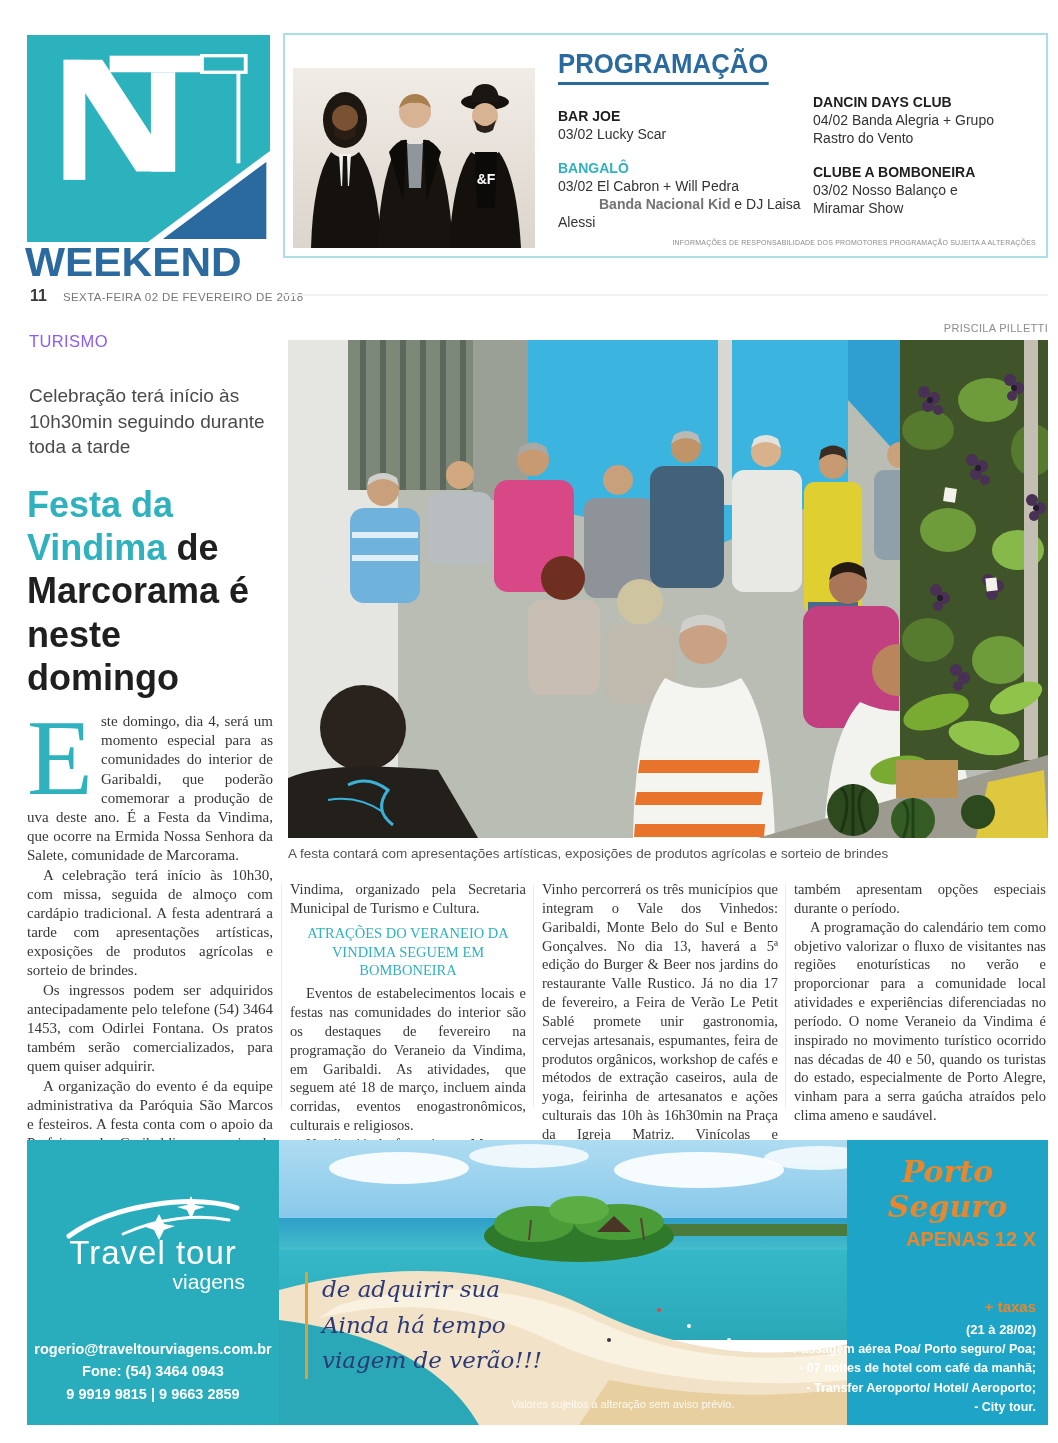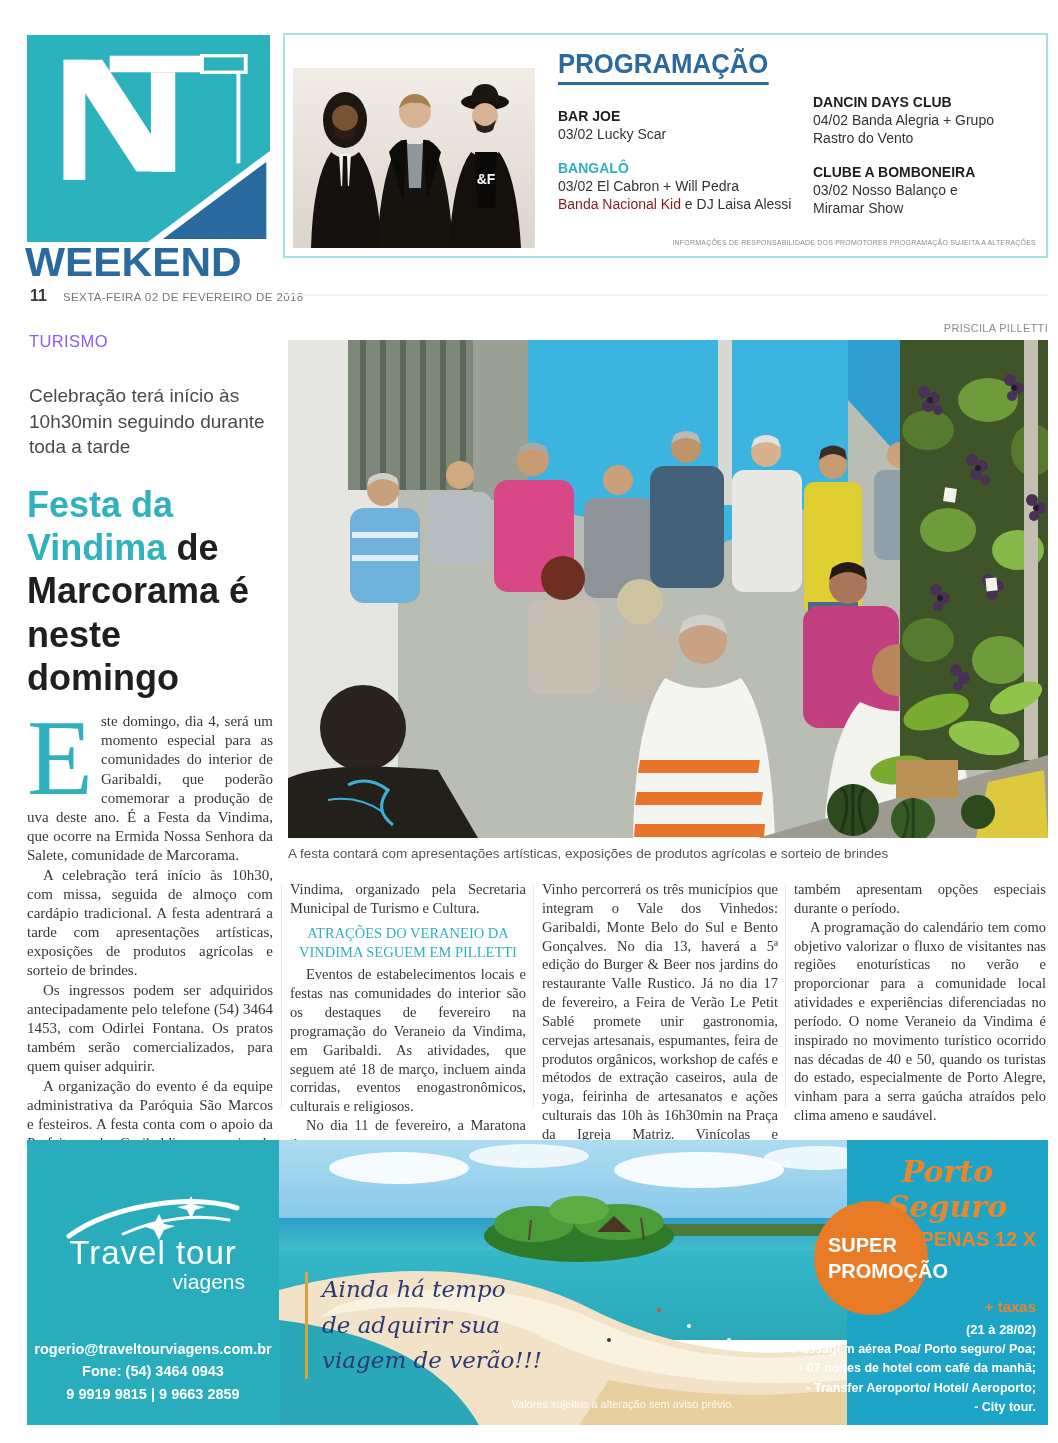--- a/index.html
+++ b/index.html
@@ -19,21 +19,21 @@
   .prog-box { position:absolute; left:283px; top:33px; width:765px; height:225px; border:2px solid #aadfe6; background:#fff; }
   .band-photo { position:absolute; left:8px; top:33px; width:242px; height:180px; }
   .prog-title { position:absolute; left:273px; top:13px; font-size:28px; font-weight:bold; color:#2a6a9e;
                 transform:scaleX(0.92); transform-origin:left; border-bottom:3px solid #2a6a9e; padding-bottom:2px; }
   .prog-col { position:absolute; font-size:14px; line-height:18px; color:#333; }
   .prog-colA { left:273px; top:72px; width:250px; }
   .prog-colB { left:528px; top:58px; width:230px; }
   .venue { font-weight:bold; color:#1e1e1e; }
   .prog-gap { height:16px; }
   .teal-txt { color:#2fb2bd; }
-  .teal-bold { color:#7f1d1d; font-weight:normal; }
+  .teal-bold { color:#737373; font-weight:bold;margin-left:41px; }
   .prog-disclaimer { position:absolute; right:10px; top:204px; font-size:7px; color:#8a8a8a; letter-spacing:0.2px; }
 
   
   .kicker { position:absolute; left:29px; top:332px; font-size:16.5px; color:#8b5cf6; letter-spacing:0.4px; }
   .deck { position:absolute; left:29px; top:383px; width:250px; font-size:19px; color:#4a4a4a; line-height:1.35; }
   .headline { position:absolute; left:27px; top:483px; width:252px; font-size:36px; font-weight:bold; line-height:1.2; color:#1f1f1f; }
   .headline .accent { color:#2fb2bd; }
   .serif { font-family:"Liberation Serif", serif; color:#373737; text-align:justify; }
   .col1-body { position:absolute; left:27px; top:712px; width:246px; font-size:15px; line-height:1.28; }
   .col1-body p.ind, .colx p.ind { text-indent:16px; }
@@ -287,21 +287,21 @@
   </div>
 
   <div class="vrule" style="left:281px"></div>
   <div class="vrule" style="left:533px"></div>
   <div class="vrule" style="left:785px"></div>
 
   <div class="colx col2 serif">
     <p>Vindima, organizado pela Secretaria Municipal de Turismo e Cultura.</p>
     <div class="subhead">
       <div>ATRAÇÕES DO VERANEIO DA</div>
-      <div>VINDIMA SEGUEM EM PILLETTI</div>
+      <div>VINDIMA SEGUEM EM BOMBONEIRA</div>
     </div>
     <p class="ind">Eventos de estabelecimentos locais e festas nas comunidades do interior são os destaques de fevereiro na programação do Veraneio da Vindima, em Garibaldi. As atividades, que seguem até 18 de março, incluem ainda corridas, eventos enogastronômicos, culturais e religiosos.</p>
     <p class="ind">No dia 11 de fevereiro, a Maratona do</p>
   </div>
   <div class="colx col3 serif">
     <p>Vinho percorrerá os três municípios que integram o Vale dos Vinhedos: Garibaldi, Monte Belo do Sul e Bento Gonçalves. No dia 13, haverá a 5ª edição do Burger &amp; Beer nos jardins do restaurante Valle Rustico. Já no dia 17 de fevereiro, a Feira de Verão Le Petit Sablé promete unir gastronomia, cervejas artesanais, espumantes, feira de produtos orgânicos, workshop de cafés e métodos de extração caseiros, aula de yoga, feirinha de artesanatos e ações culturais das 10h às 16h30min na Praça da Igreja Matriz. Vinícolas e restaurantes</p>
   </div>
   <div class="colx col4 serif">
     <p>também apresentam opções especiais durante o período.</p>
     <p class="ind">A programação do calendário tem como objetivo valorizar o fluxo de visitantes nas regiões enoturísticas no verão e proporcionar para a comunidade local atividades e experiências diferenciadas no período. O nome Veraneio da Vindima é inspirado no movimento turístico ocorrido nas décadas de 40 e 50, quando os turistas do estado, especialmente de Porto Alegre, vinham para a serra gaúcha atraídos pelo clima ameno e saudável.</p>
@@ -359,38 +359,34 @@
       <ellipse cx="300" cy="70" rx="30" ry="14" fill="#5cae44"></ellipse>
       <polygon points="318,92 352,92 335,76" fill="#4a3526"></polygon>
       <line x1="250" y1="100" x2="252" y2="80" stroke="#5a4330" stroke-width="2"></line>
       <line x1="365" y1="100" x2="362" y2="78" stroke="#5a4330" stroke-width="2"></line>
       <circle cx="380" cy="170" r="2" fill="#d84a3a"></circle>
         <circle cx="410" cy="186" r="2" fill="#fff"></circle>
       <circle cx="330" cy="200" r="2" fill="#3a3a3a"></circle>
         <circle cx="450" cy="200" r="2" fill="#fff"></circle>
     </svg>
     <div class="script-overlay">
+      <div>de adquirir sua</div>
       <div>Ainda há tempo</div>
-      <div>de adquirir sua</div>
       <div>viagem de verão!!!</div>
     </div>
     <div class="beach-note">Valores sujeitos a alteração sem aviso prévio.</div>
 
     <div class="ad-right">
       <div class="destination">Porto Seguro</div>
       <div class="installments">APENAS 12 X</div>
       <div class="taxes">+ taxas</div>
       <div class="period">(21 à 28/02)</div>
       <div class="bullets">
         <div>- Passagem aérea Poa/ Porto seguro/ Poa;</div>
         <div>- 07 noites de hotel com café da manhã;</div>
         <div>- Transfer Aeroporto/ Hotel/ Aeroporto;</div>
         <div>- City tour.</div>
       </div>
     </div>
 
-    <div class="promo-circle">
-      <div>SUPER</div>
-      <div>PROMOÇÃO</div>
-    </div>
   </div>
 
 </div>
 
 </body></html>

